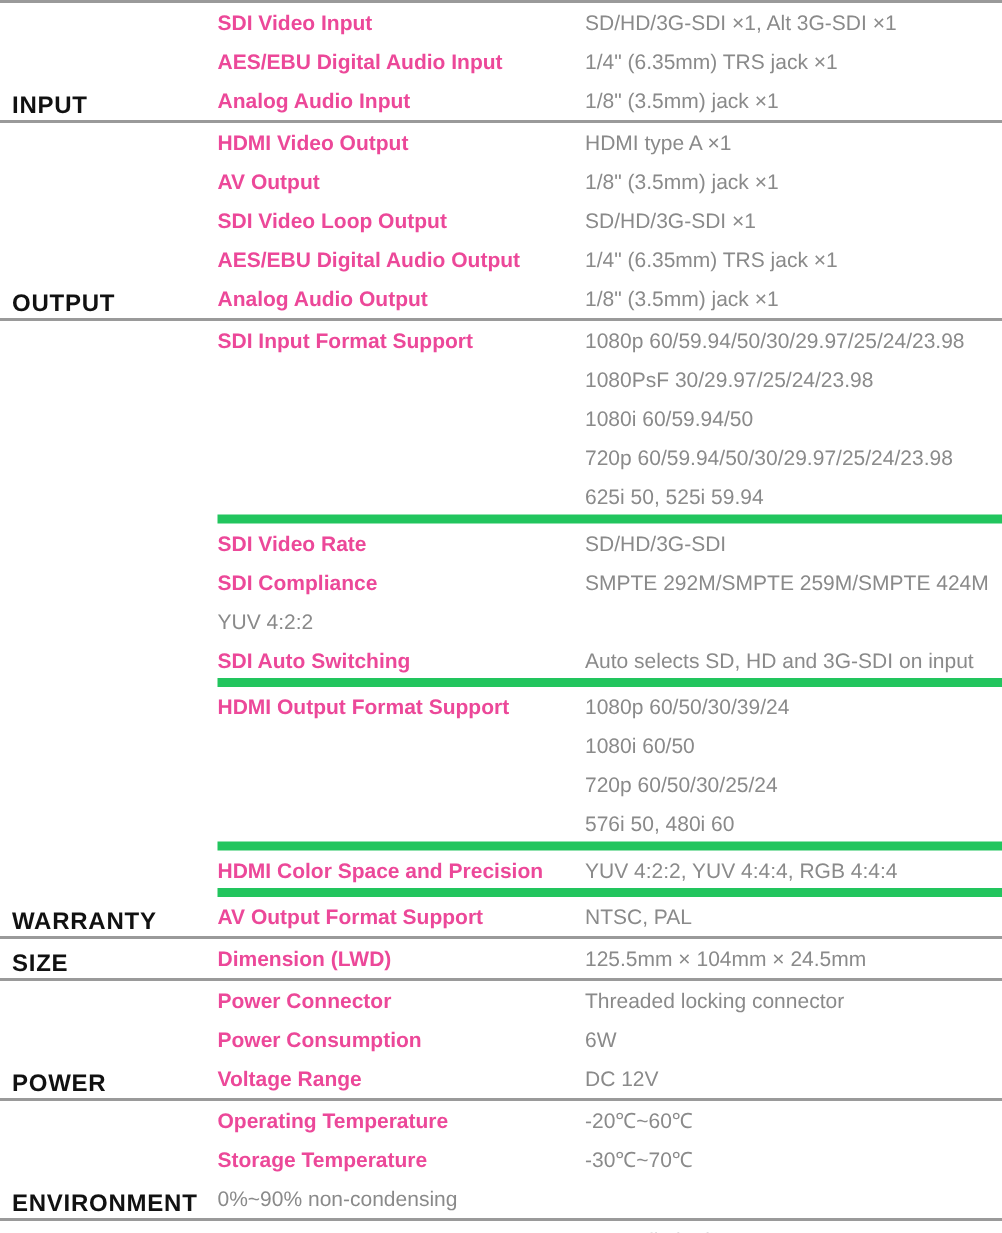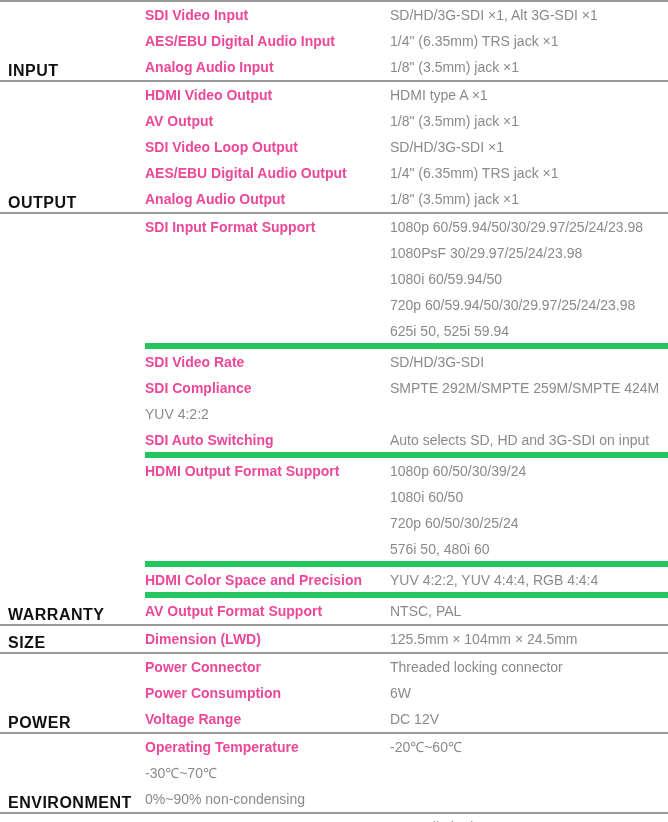--- a/index.html
+++ b/index.html
@@ -264,20 +264,21 @@
         </div>
         <div class="rows-col">
           <div class="group">
             <div class="row">
               <div class="label-cell">Operating Temperature</div>
               <div class="values-cell">
                 <div class="value-line">-20℃~60℃</div>
               </div>
             </div>
             <div class="row">
+              <div class="label-cell">Storage Temperature</div>
               <div class="values-cell">
                 <div class="value-line">-30℃~70℃</div>
               </div>
             </div>
             <div class="row">
               <div class="values-cell">
                 <div class="value-line">0%~90% non-condensing</div>
               </div>
             </div>
           </div>

